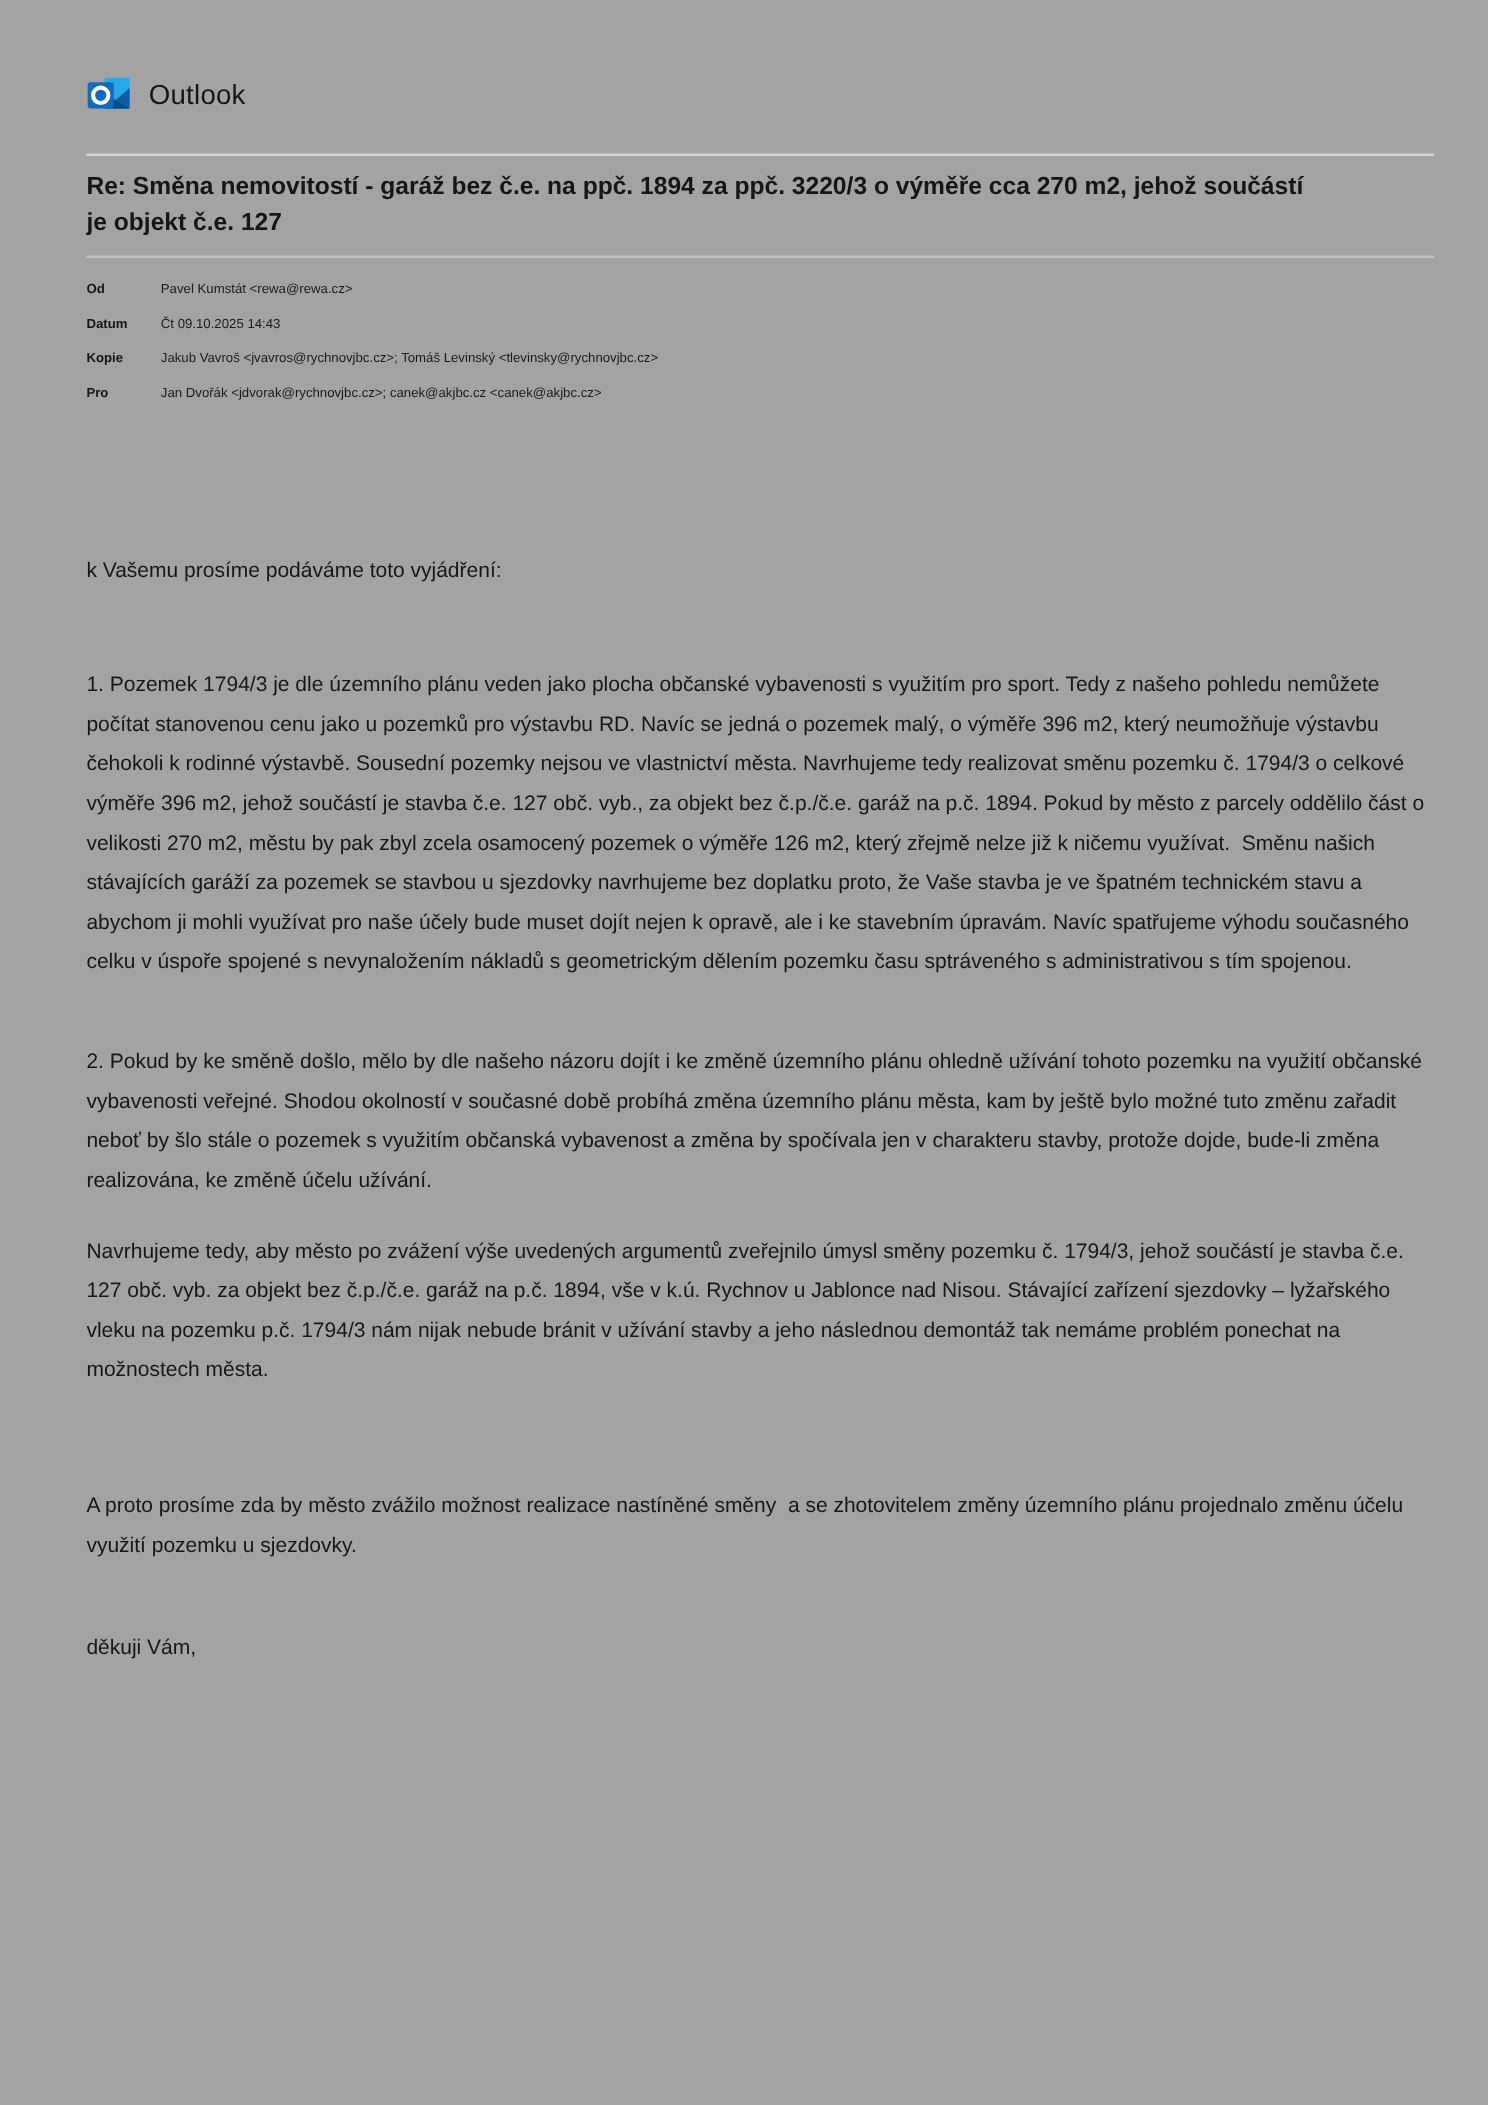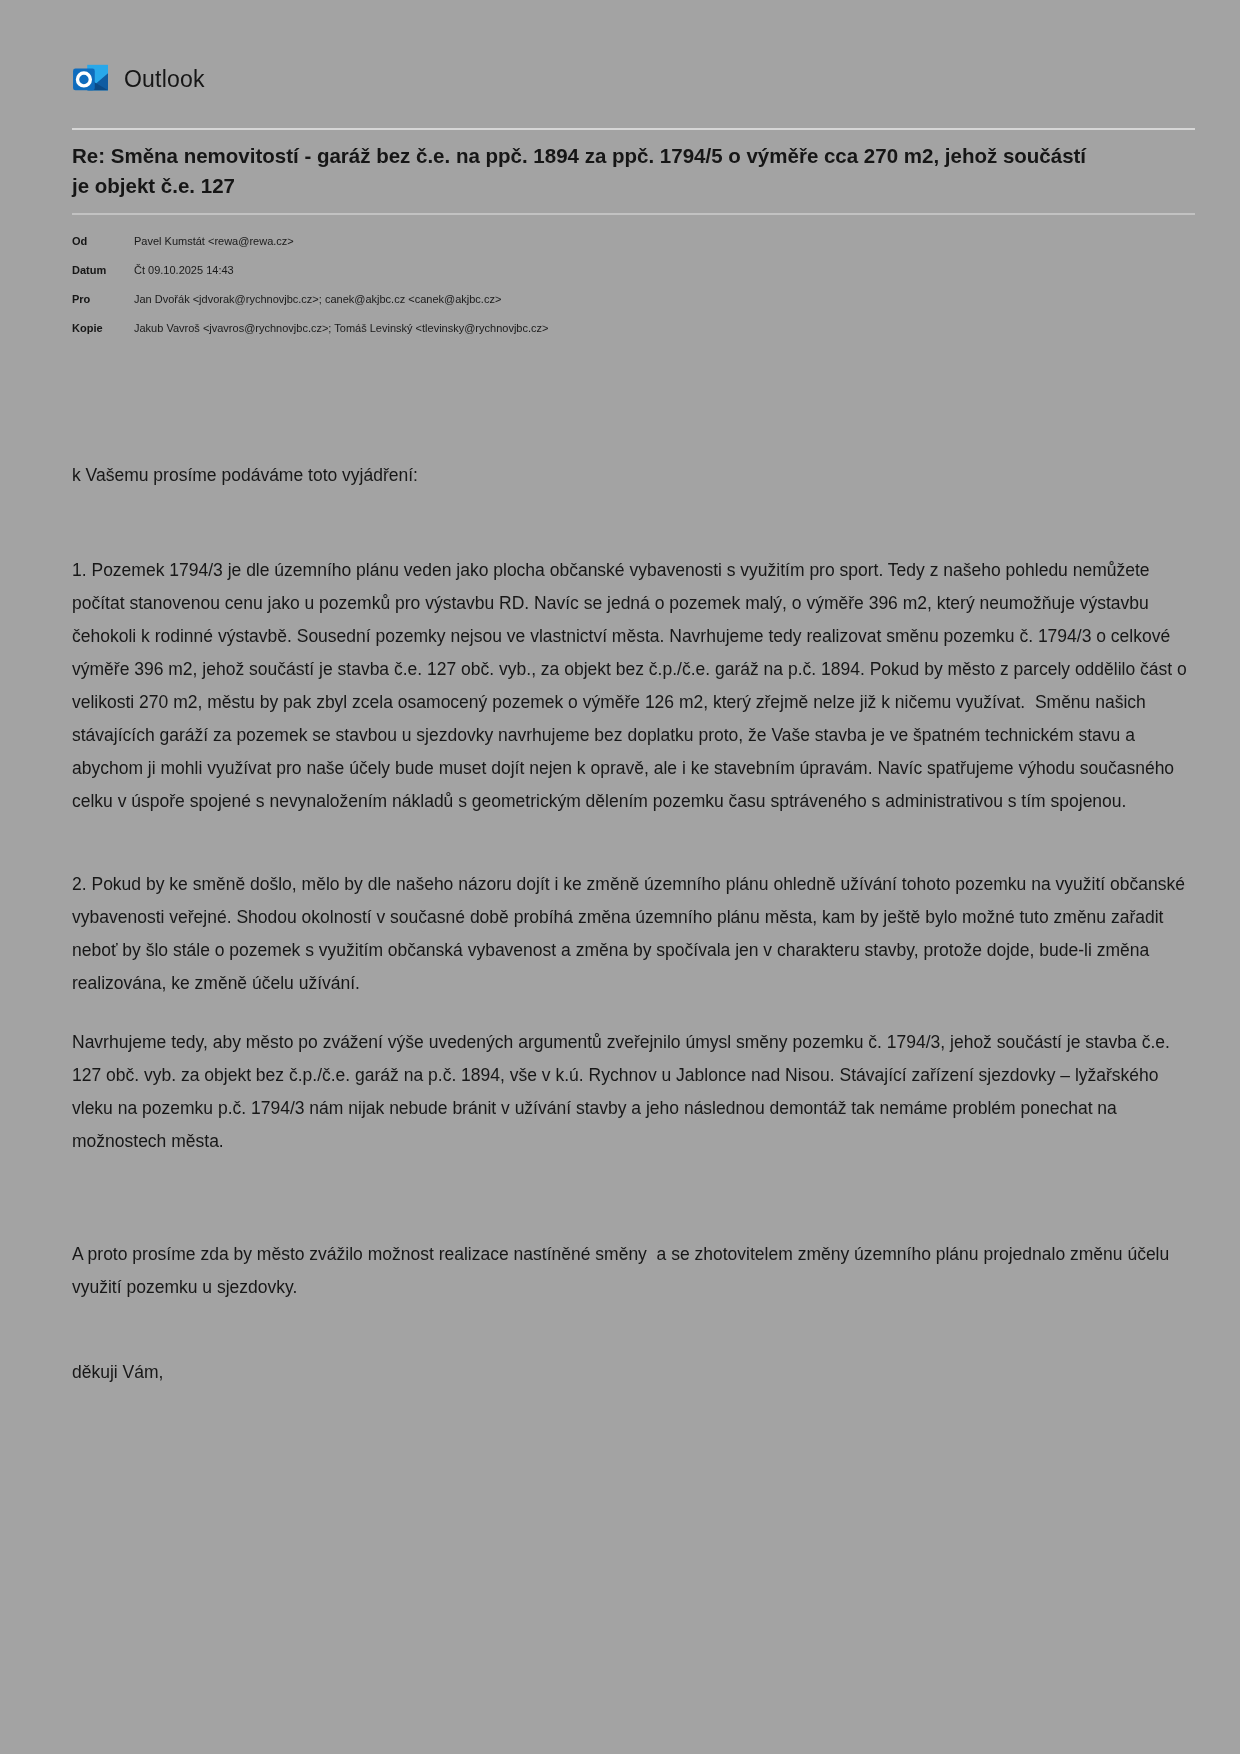--- a/index.html
+++ b/index.html
@@ -89,41 +89,41 @@
       <polygon points="38,12 38,30 17,30" fill="#105ba1"></polygon>
       <polygon points="16,17 38,30 16,30" fill="#0c4a86"></polygon>
       <rect x="1" y="7" width="23" height="23" rx="2.5" fill="#0f6cbd"></rect>
       <circle cx="12.5" cy="18.5" r="6.8" fill="none" stroke="#ffffff" stroke-width="3.6"></circle>
     </svg>
     <span class="app-name">Outlook</span>
   </div>
 
   <hr class="rule">
 
-  <div class="subject">Re: Směna nemovitostí - garáž bez č.e. na ppč. 1894 za ppč. 1794/5 o výměře cca 270 m2, jehož součástí je objekt č.e. 127</div>
+  <div class="subject">Re: Směna nemovitostí - garáž bez č.e. na ppč. 1894 za ppč. 3220/3 o výměře cca 270 m2, jehož součástí je objekt č.e. 127</div>
 
   <hr class="rule dark">
 
   <table class="meta">
     <tbody>
       <tr>
         <td class="meta-label">Od</td>
         <td class="meta-value">Pavel Kumstát &lt;rewa@rewa.cz&gt;</td>
       </tr>
       <tr>
         <td class="meta-label">Datum</td>
         <td class="meta-value">Čt 09.10.2025 14:43</td>
       </tr>
       <tr>
+        <td class="meta-label">Kopie</td>
+        <td class="meta-value">Jakub Vavroš &lt;jvavros@rychnovjbc.cz&gt;; Tomáš Levinský &lt;tlevinsky@rychnovjbc.cz&gt;</td>
+      </tr>
+      <tr>
         <td class="meta-label">Pro</td>
         <td class="meta-value">Jan Dvořák &lt;jdvorak@rychnovjbc.cz&gt;; canek@akjbc.cz &lt;canek@akjbc.cz&gt;</td>
-      </tr>
-      <tr>
-        <td class="meta-label">Kopie</td>
-        <td class="meta-value">Jakub Vavroš &lt;jvavros@rychnovjbc.cz&gt;; Tomáš Levinský &lt;tlevinsky@rychnovjbc.cz&gt;</td>
       </tr>
     </tbody>
   </table>
 
   <div class="mail-body">
     <p class="p-intro">k Vašemu prosíme podáváme toto vyjádření:</p>
     <p class="p-first">1. Pozemek 1794/3 je dle územního plánu veden jako plocha občanské vybavenosti s využitím pro sport. Tedy z našeho pohledu nemůžete počítat stanovenou cenu jako u pozemků pro výstavbu RD. Navíc se jedná o pozemek malý, o výměře 396 m2, který neumožňuje výstavbu čehokoli k rodinné výstavbě. Sousední pozemky nejsou ve vlastnictví města. Navrhujeme tedy realizovat směnu pozemku č. 1794/3 o celkové výměře 396 m2, jehož součástí je stavba č.e. 127 obč. vyb., za objekt bez č.p./č.e. garáž na p.č. 1894. Pokud by město z parcely oddělilo část o velikosti 270 m2, městu by pak zbyl zcela osamocený pozemek o výměře 126 m2, který zřejmě nelze již k ničemu využívat.  Směnu našich stávajících garáží za pozemek se stavbou u sjezdovky navrhujeme bez doplatku proto, že Vaše stavba je ve špatném technickém stavu a abychom ji mohli využívat pro naše účely bude muset dojít nejen k opravě, ale i ke stavebním úpravám. Navíc spatřujeme výhodu současného celku v úspoře spojené s nevynaložením nákladů s geometrickým dělením pozemku času sptráveného s administrativou s tím spojenou.</p>
     <p class="p-second">2. Pokud by ke směně došlo, mělo by dle našeho názoru dojít i ke změně územního plánu ohledně užívání tohoto pozemku na využití občanské vybavenosti veřejné. Shodou okolností v současné době probíhá změna územního plánu města, kam by ještě bylo možné tuto změnu zařadit neboť by šlo stále o pozemek s využitím občanská vybavenost a změna by spočívala jen v charakteru stavby, protože dojde, bude-li změna realizována, ke změně účelu užívání.</p>
     <p class="p-third">Navrhujeme tedy, aby město po zvážení výše uvedených argumentů zveřejnilo úmysl směny pozemku č. 1794/3, jehož součástí je stavba č.e. 127 obč. vyb. za objekt bez č.p./č.e. garáž na p.č. 1894, vše v k.ú. Rychnov u Jablonce nad Nisou. Stávající zařízení sjezdovky – lyžařského vleku na pozemku p.č. 1794/3 nám nijak nebude bránit v užívání stavby a jeho následnou demontáž tak nemáme problém ponechat na možnostech města.</p>
     <p class="p-fourth">A proto prosíme zda by město zvážilo možnost realizace nastíněné směny  a se zhotovitelem změny územního plánu projednalo změnu účelu využití pozemku u sjezdovky.</p>

